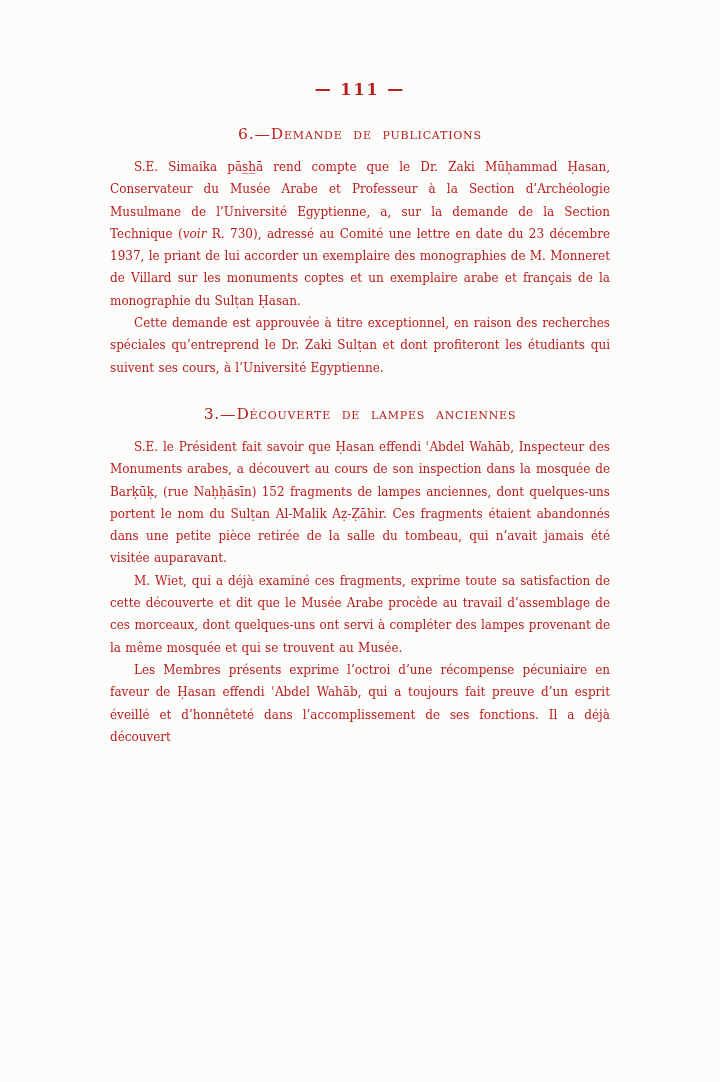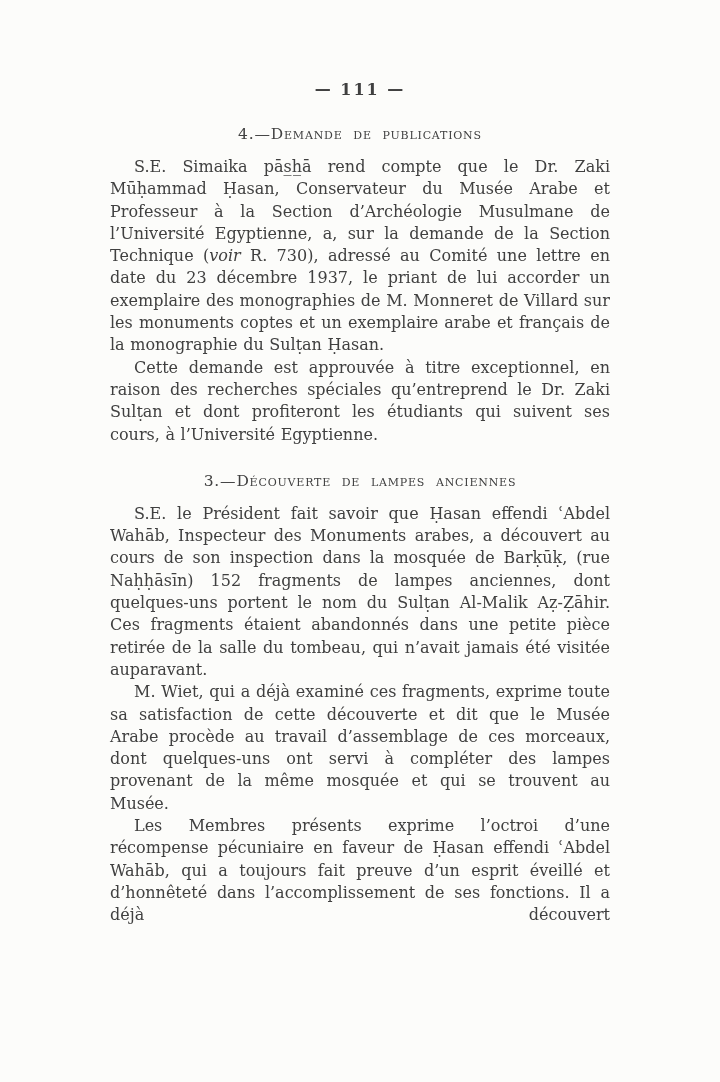--- a/index.html
+++ b/index.html
@@ -7,21 +7,21 @@
     padding: 0;
     background: #f4f3f0;
   }
   .page {
     position: relative;
     width: 720px;
     height: 1082px;
     margin: 0 auto;
     box-sizing: border-box;
     background: #fcfcfa;
-    color: #404040;
+    color: #b91c1c;
     font-family: "DejaVu Serif", "Liberation Serif", serif;
     padding: 80px 110px 0 110px;
     overflow: hidden;
   }
   .page-number {
     text-align: center;
     font-weight: bold;
     font-size: 16px;
     letter-spacing: 2px;
     margin: 0 0 26px 0;
@@ -35,40 +35,40 @@
     word-spacing: 5px;
     margin: 0 0 13px 0;
   }
   .doc-section + .doc-section .heading {
     margin-top: 26px;
   }
   .para {
     margin: 0;
     text-align: justify;
     text-indent: 24px;
-    font-size: 16px;
+    font-size: 12px;
     line-height: 22.3px;
     word-spacing: 0.5px;
   }
   .para em.it {
     font-style: italic;
   }
   .para.fill-last {
     text-align-last: justify;
   }
 </style>
 </head>
 <body>
 
 <main class="page">
 
   <div class="page-number">— 111 —</div>
 
   <section class="doc-section">
-    <h2 class="heading">4.—Demande de publications</h2>
+    <h2 class="heading">6.—Demande de publications</h2>
 
     <p class="para"><span>S.E. Simaika pās̲h̲ā rend compte que le Dr. Zaki Mūḥammad Ḥasan, Conservateur du Musée Arabe et Professeur à la Section d’Archéologie Musulmane de l’Université Egyptienne, a, sur la demande de la Section Technique (</span><em class="it">voir</em><span> R. 730), adressé au Comité une lettre en date du 23 décembre 1937, le priant de lui accorder un exemplaire des monographies de M. Monneret de Villard sur les monuments coptes et un exemplaire arabe et français de la monographie du Sulṭan Ḥasan.</span></p>
 
 
     <p class="para">Cette demande est approuvée à titre exceptionnel, en raison des recherches spéciales qu’entreprend le Dr. Zaki Sulṭan et dont profiteront les étudiants qui suivent ses cours, à l’Université Egyptienne.</p>
   </section>
 
   <section class="doc-section">
     <h2 class="heading">3.—Découverte de lampes anciennes</h2>
 

